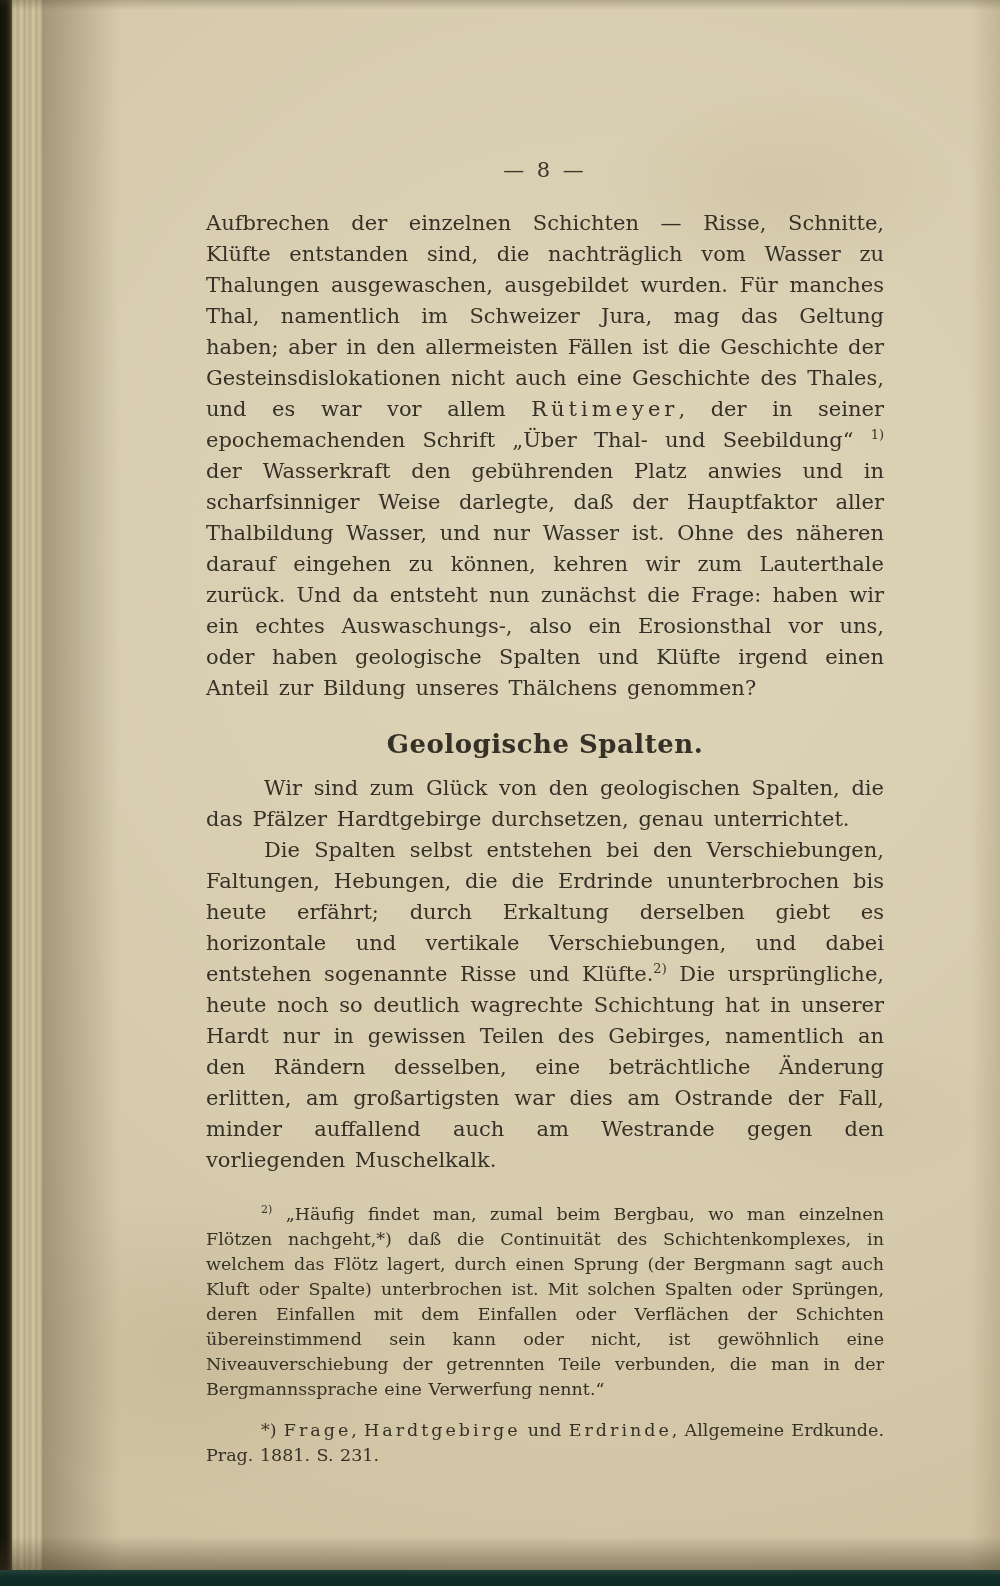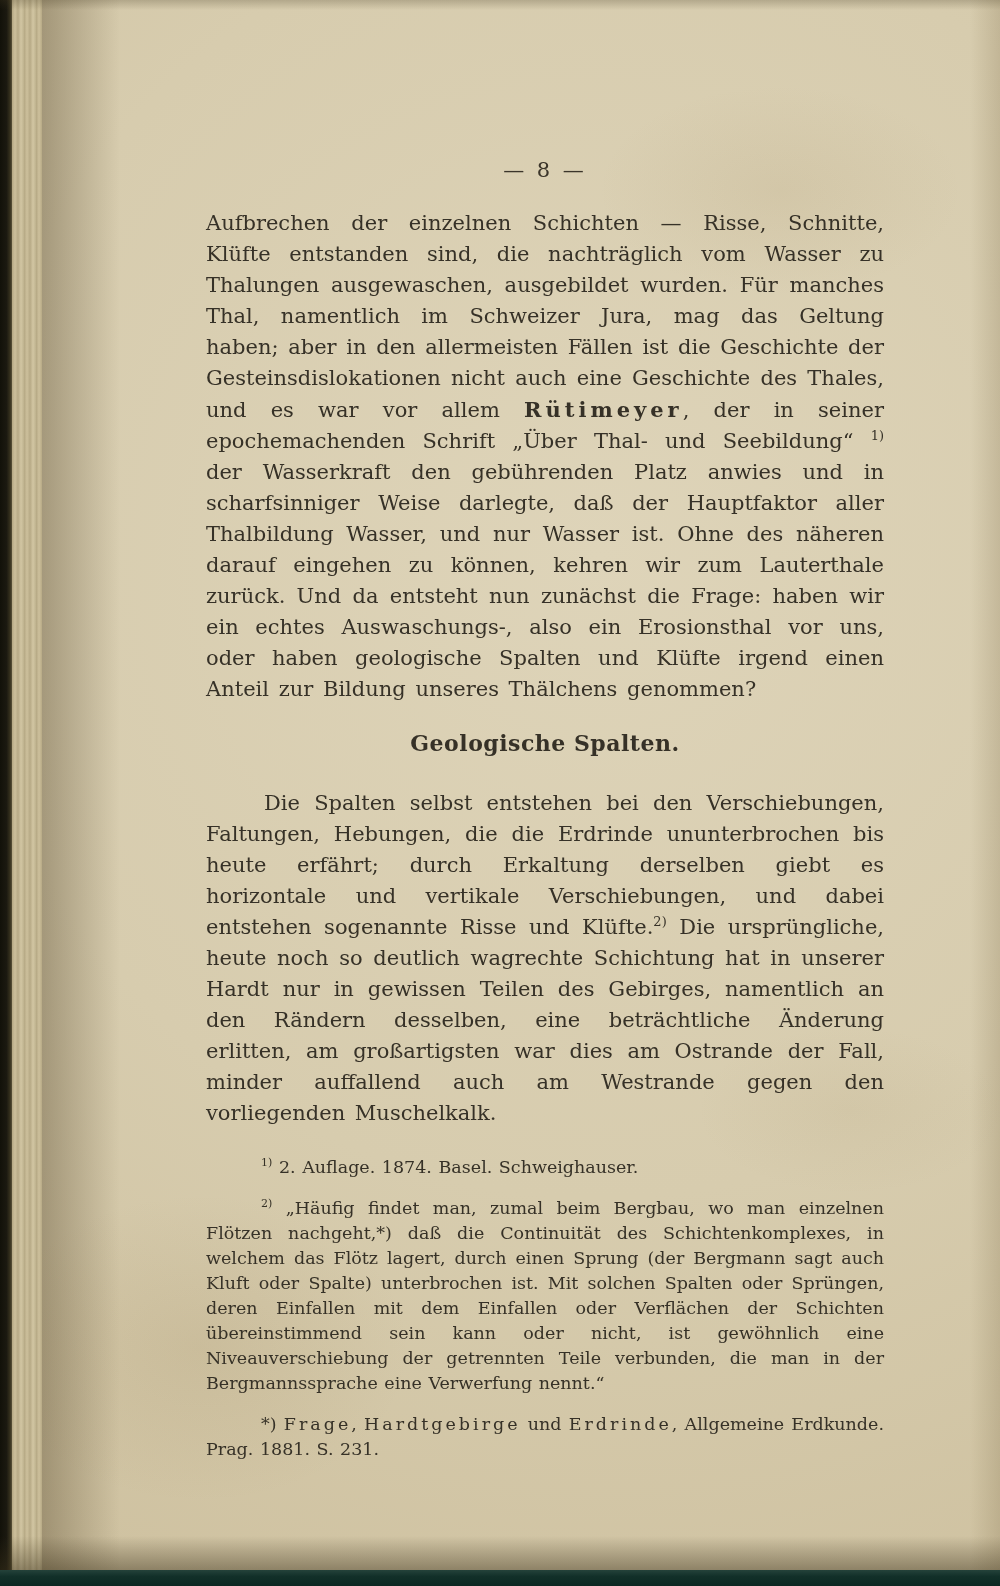--- a/index.html
+++ b/index.html
@@ -68,27 +68,27 @@
     margin: 0 0 26px 0;
   }
   .par {
     margin: 0;
     font-size: 21px;
     line-height: 31px;
     text-align: justify;
     word-spacing: 3px;
   }
   .indent { text-indent: 58px; }
-  .sperr  { letter-spacing: 4px; font-weight: bold; }
+  .sperr  { letter-spacing: 4px; }
   .fnref  { font-size: 13px; line-height: 0; }
 
   .heading {
-    margin: 25px 0 32px 0;
+    margin: 25px 0 14px 0;
     text-align: center;
-    font-size: 22px;
+    font-size: 26px;
     font-weight: bold;
     letter-spacing: 0.5px;
   }
 
   .footnotes {
     margin-top: 26px;
     font-size: 17.5px;
     line-height: 25px;
   }
   .fn {
@@ -117,26 +117,26 @@
   <div class="bottom-board"></div>
 
   <section class="content">
 
     <header class="pagenum">— 8 —</header>
 
     <p class="par"><span>Aufbrechen der einzelnen Schichten — Risse, Schnitte, Klüfte entstanden sind, die nachträglich vom Wasser zu Thalungen ausgewaschen, ausgebildet wurden. Für manches Thal, namentlich im Schweizer Jura, mag das Geltung haben; aber in den allermeisten Fällen ist die Geschichte der Gesteinsdislokationen nicht auch eine Geschichte des Thales, und es war vor allem </span><span class="sperr">Rütimeyer</span><span>, der in seiner epochemachenden Schrift „Über Thal- und Seebildung“ </span><sup class="fnref">1)</sup><span> der Wasserkraft den gebührenden Platz anwies und in scharfsinniger Weise darlegte, daß der Hauptfaktor aller Thalbildung Wasser, und nur Wasser ist. Ohne des näheren darauf eingehen zu können, kehren wir zum Lauterthale zurück. Und da entsteht nun zunächst die Frage: haben wir ein echtes Auswaschungs-, also ein Erosionsthal vor uns, oder haben geologische Spalten und Klüfte irgend einen Anteil zur Bildung unseres Thälchens genommen?</span></p>
 
     <h2 class="heading">Geologische Spalten.</h2>
 
+    <p class="par indent">Wir sind zum Glück von den geologischen Spalten, die das Pfälzer Hardtgebirge durchsetzen, genau unterrichtet.</p>
 
     <p class="par indent"><span>Die Spalten selbst entstehen bei den Verschiebungen, Faltungen, Hebungen, die die Erdrinde ununterbrochen bis heute erfährt; durch Erkaltung derselben giebt es horizontale und vertikale Verschiebungen, und dabei entstehen sogenannte Risse und Klüfte.</span><sup class="fnref">2)</sup><span> Die ursprüngliche, heute noch so deutlich wagrechte Schichtung hat in unserer Hardt nur in gewissen Teilen des Gebirges, namentlich an den Rändern desselben, eine beträchtliche Änderung erlitten, am großartigsten war dies am Ostrande der Fall, minder auffallend auch am Westrande gegen den vorliegenden Muschelkalk.</span></p>
 
     <section class="footnotes">
 
-      <p class="fn"><sup class="fnmark">1)</sup> <span>2. Auflage. 1874. Basel. Schweighauser.</span></p>
 
       <p class="fn"><sup class="fnmark">2)</sup> <span>„Häufig findet man, zumal beim Bergbau, wo man einzelnen Flötzen nachgeht,*) daß die Continuität des Schichtenkomplexes, in welchem das Flötz lagert, durch einen Sprung (der Bergmann sagt auch Kluft oder Spalte) unterbrochen ist. Mit solchen Spalten oder Sprüngen, deren Einfallen mit dem Einfallen oder Verflächen der Schichten übereinstimmend sein kann oder nicht, ist gewöhnlich eine Niveauverschiebung der getrennten Teile verbunden, die man in der Bergmannssprache eine Verwerfung nennt.“</span></p>
 
       <p class="fn fn-star"><span>*)</span> <span class="sperr2">Frage</span><span>, </span><span class="sperr2">Hardtgebirge</span><span> und </span><span class="sperr2">Erdrinde</span><span>, Allgemeine Erdkunde. Prag. 1881. S. 231.</span></p>
 
     </section>
   </section>
 </main>
 
 </body></html>

